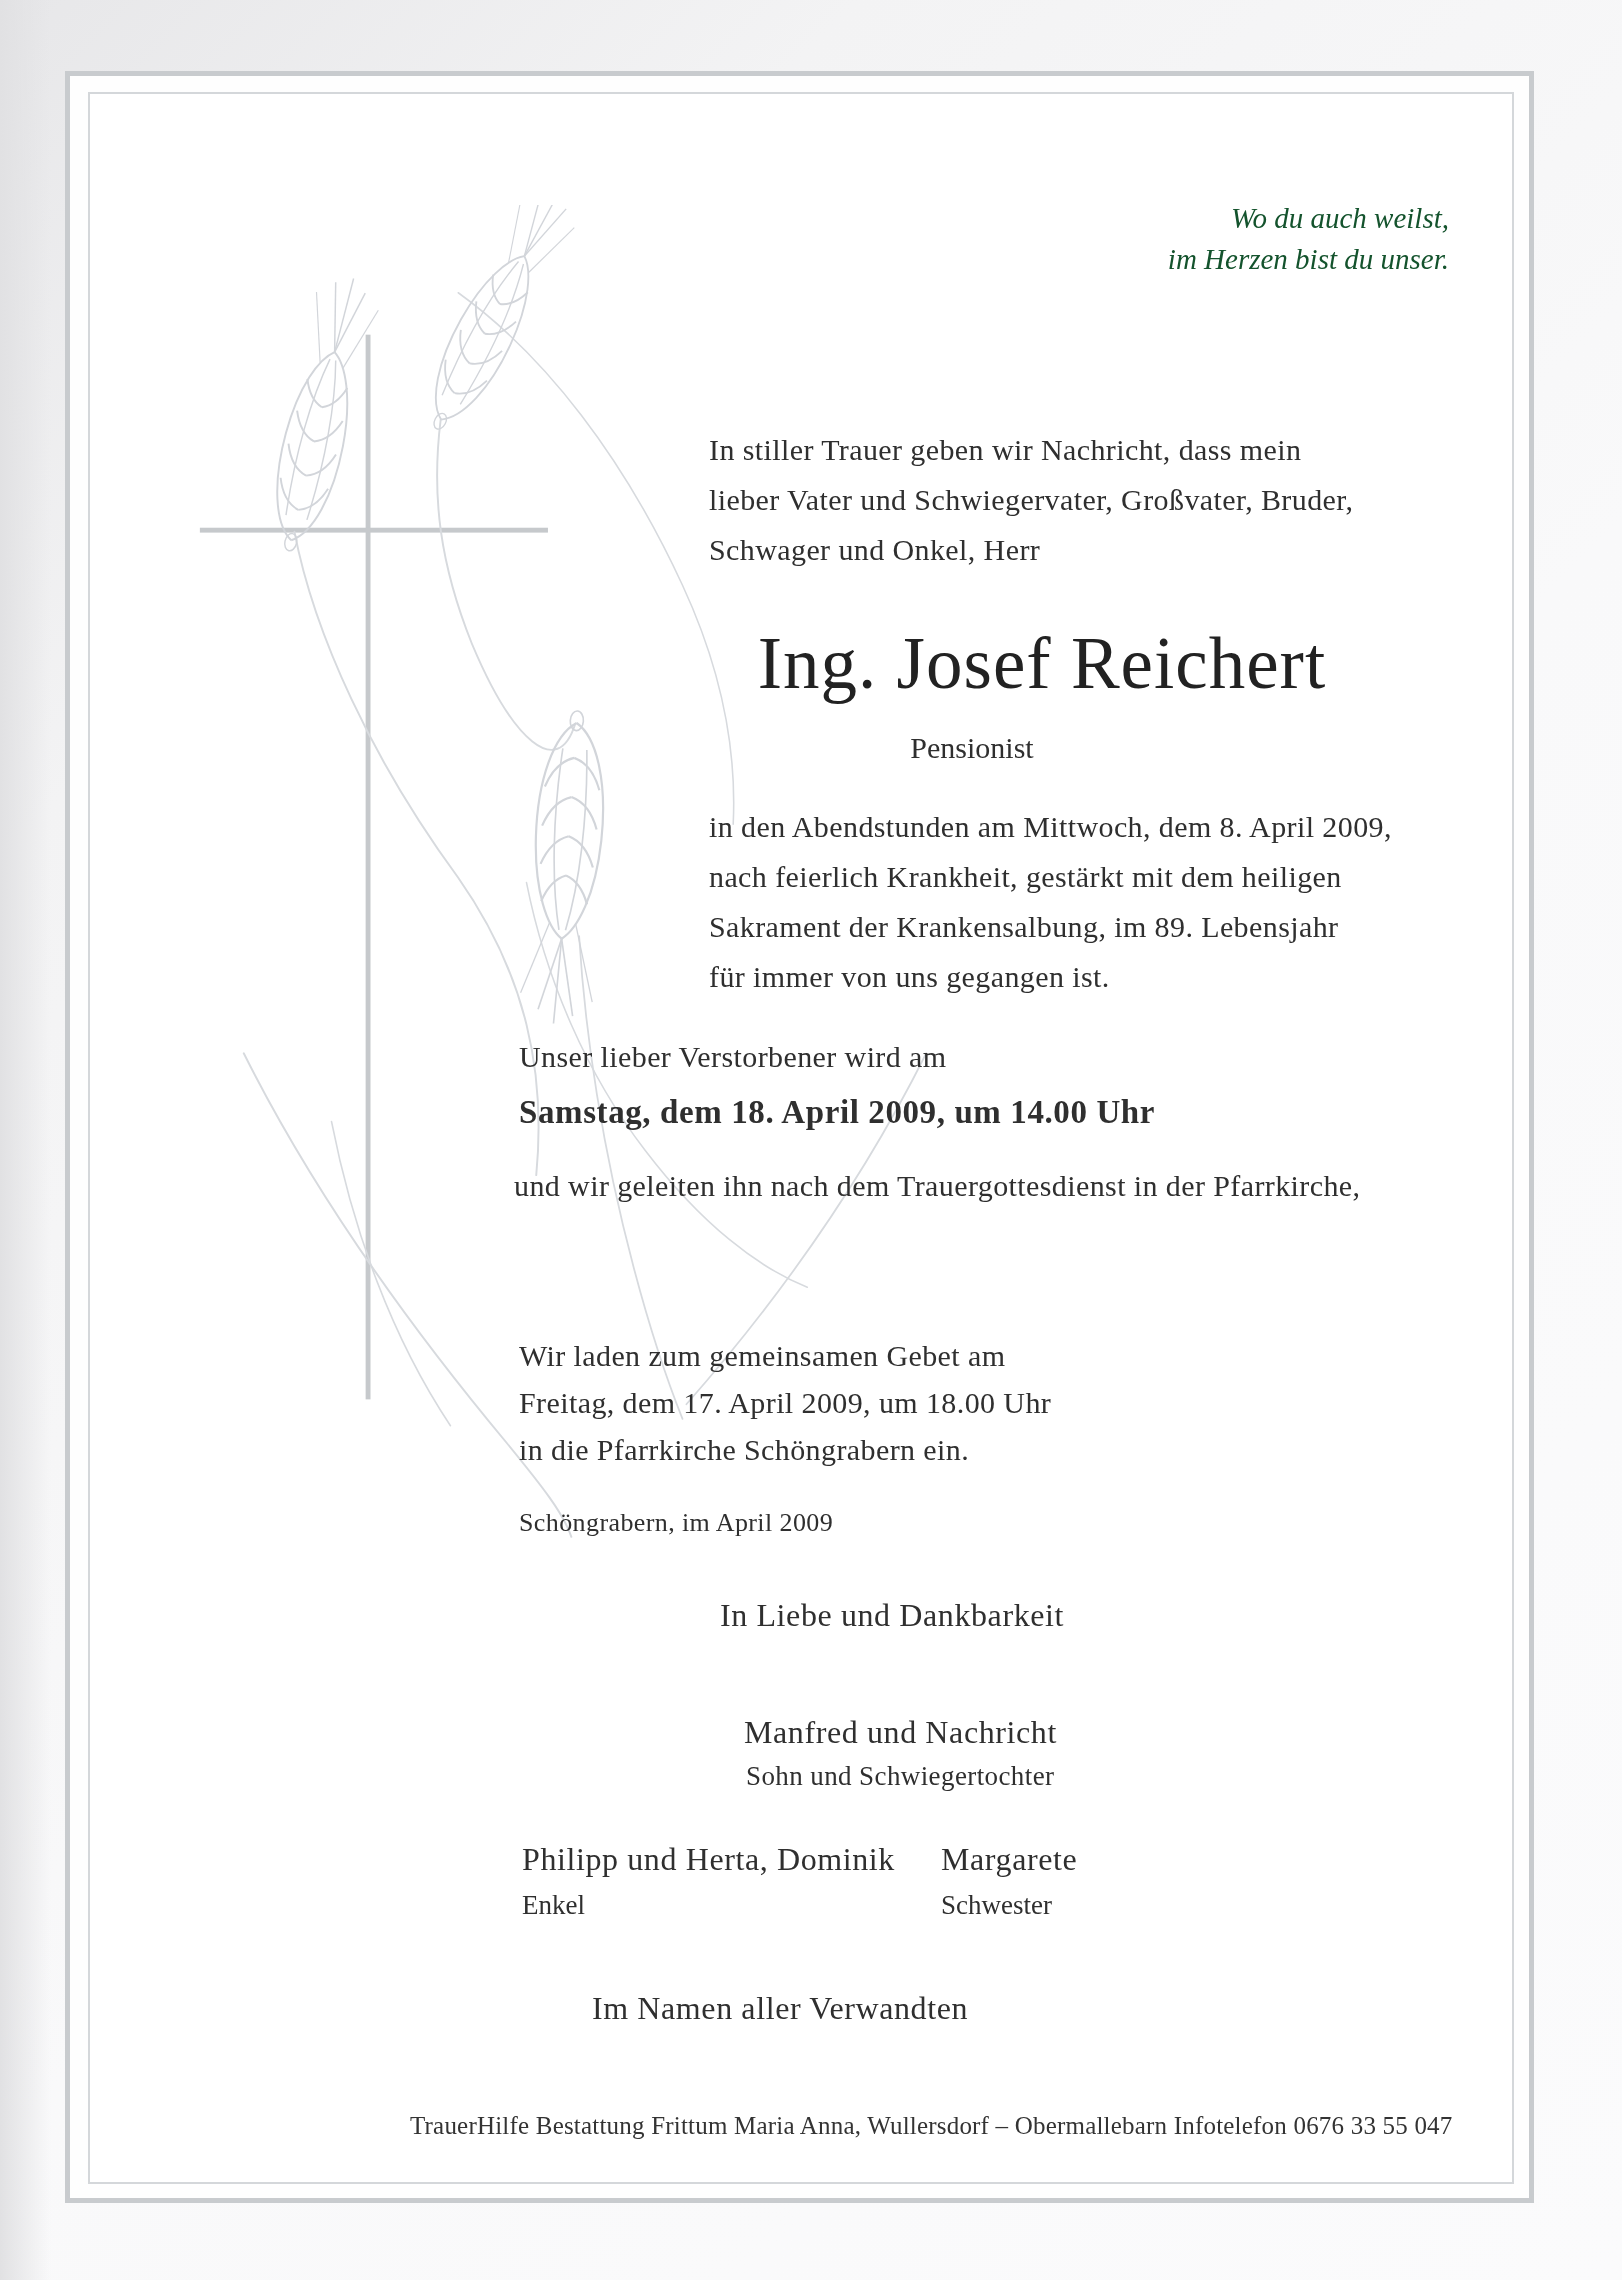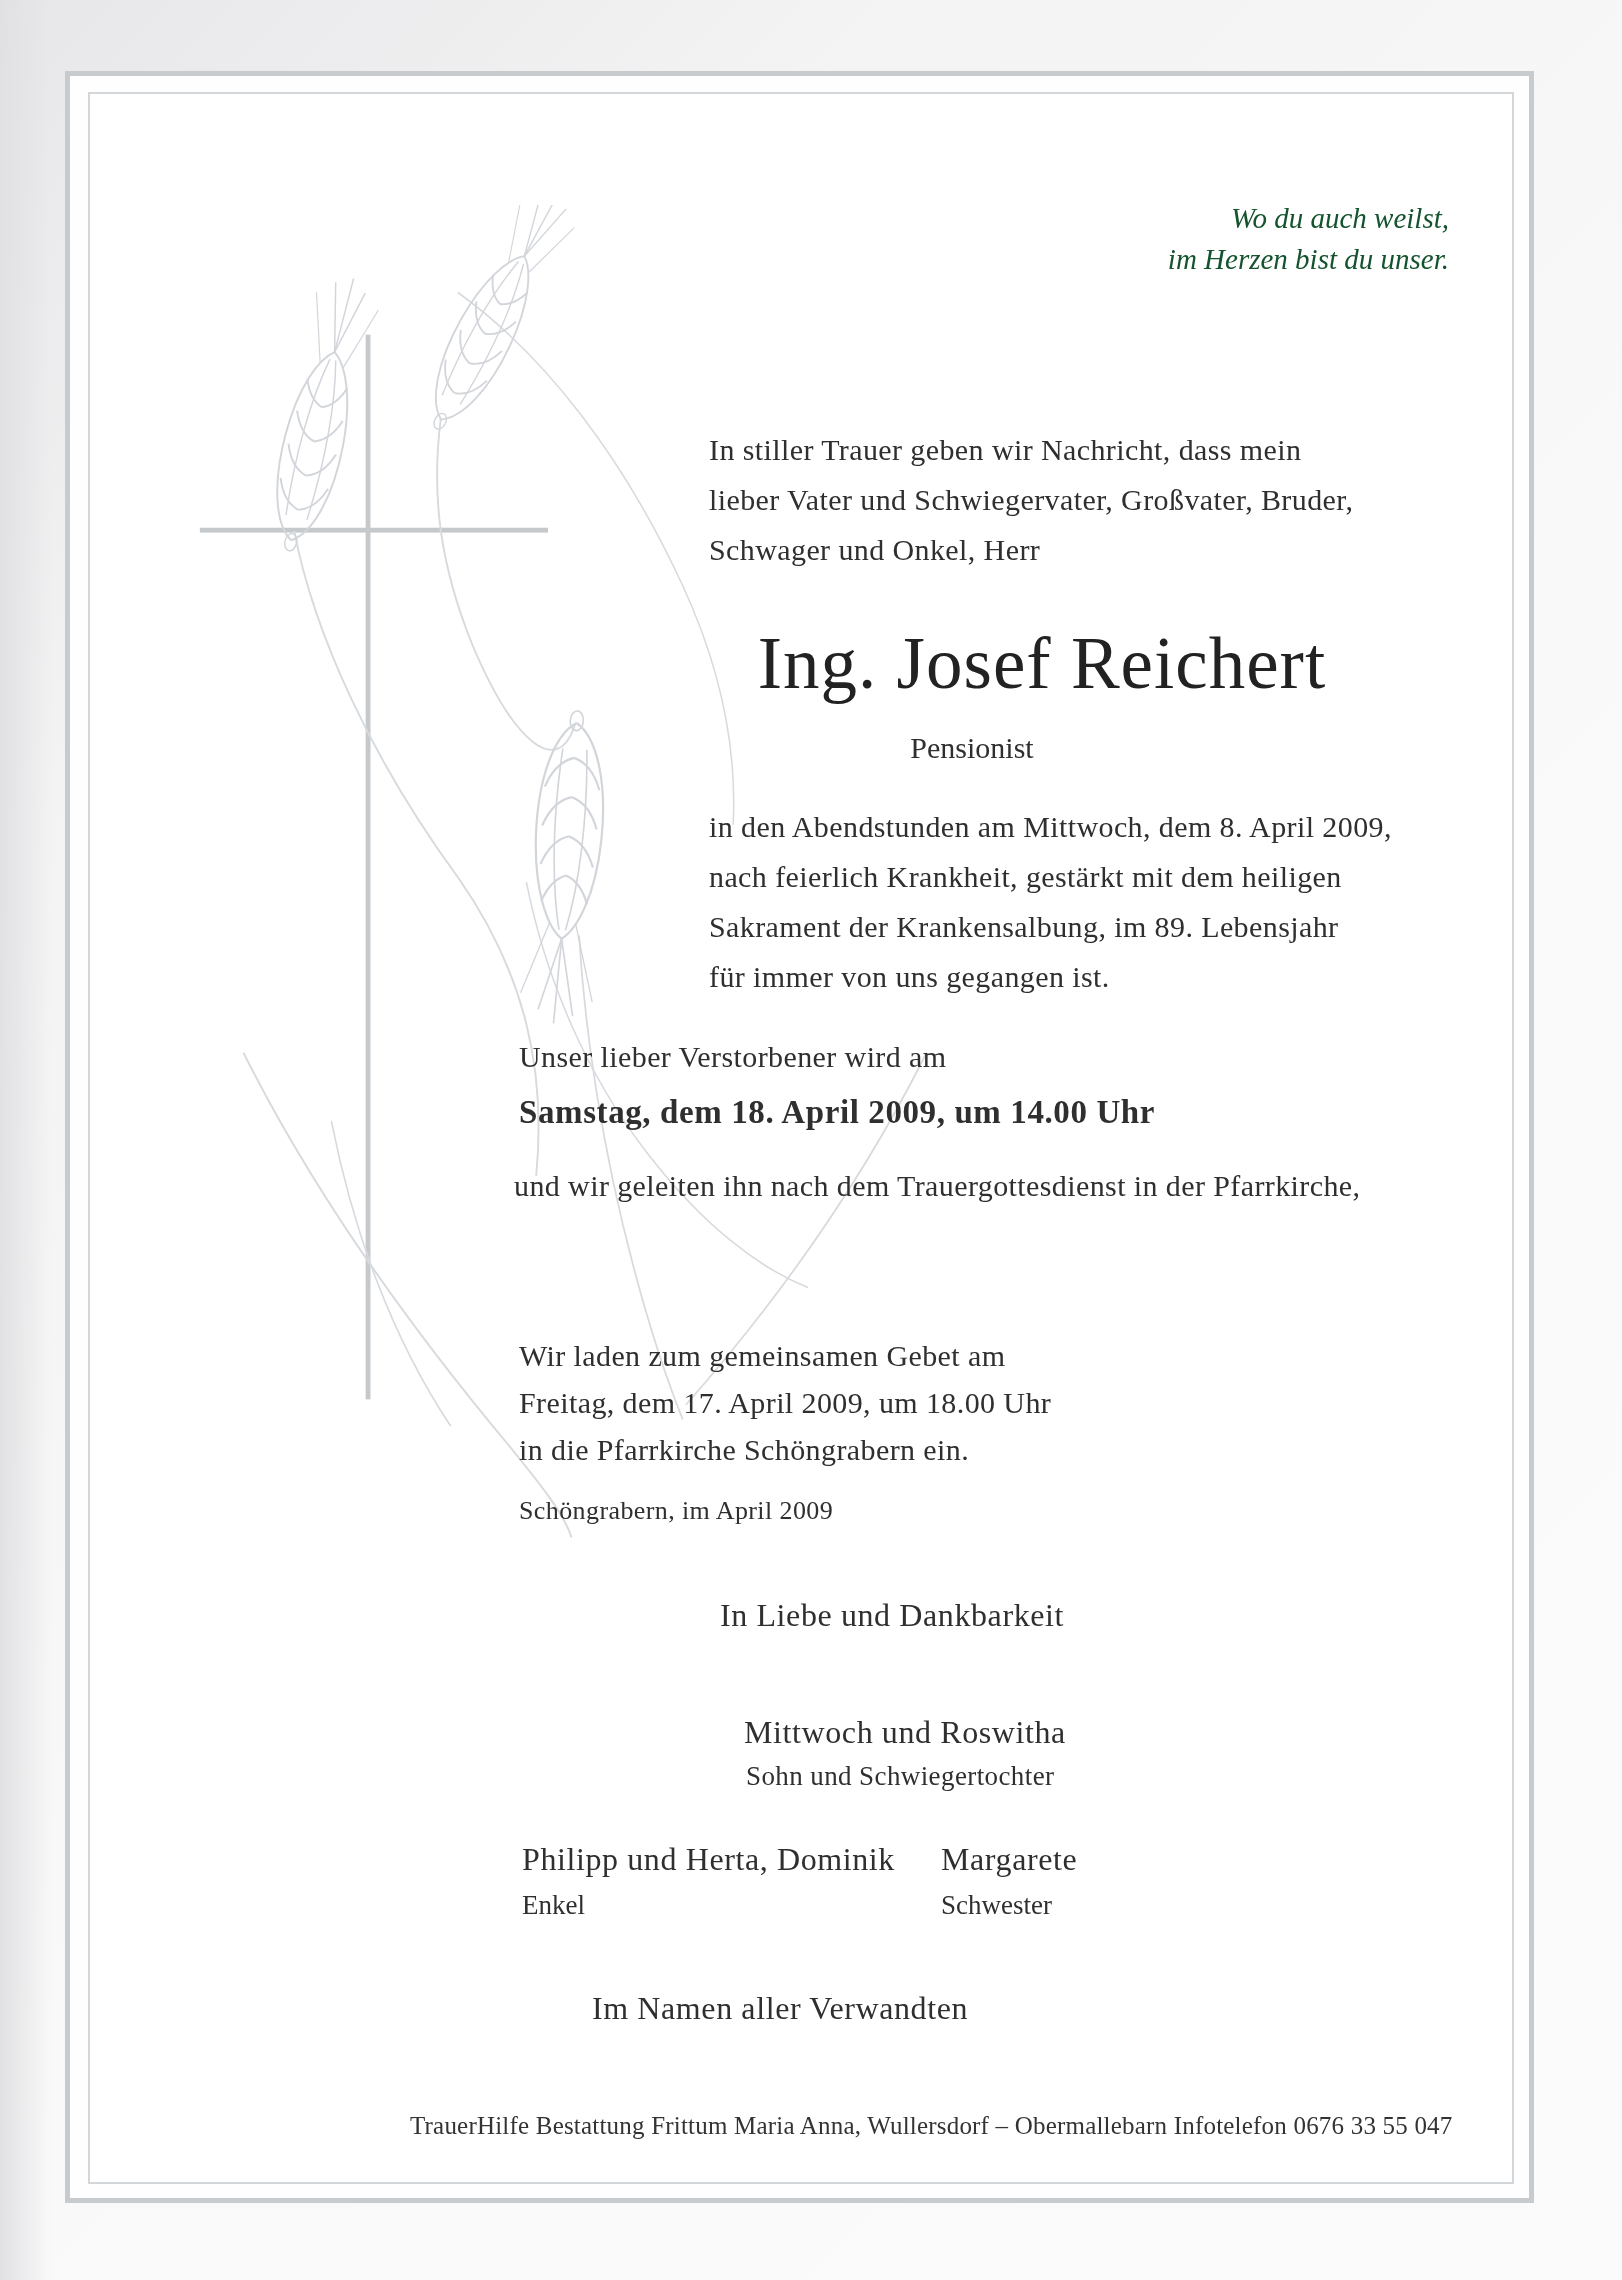--- a/index.html
+++ b/index.html
@@ -17,21 +17,21 @@
   .frame-inner{left:88px;top:92px;width:1426px;height:2092px;box-sizing:border-box;
     border:2px solid #d4d7da;background:#ffffff;}
   .txt{white-space:pre;letter-spacing:0.4px;}
   .quote{right:174px;top:198px;text-align:right;font-style:italic;
     font-size:29px;line-height:41px;color:#14532d;}
   .body-block{font-size:30px;line-height:50px;}
   .name{left:720px;top:620px;width:644px;text-align:center;white-space:nowrap;
     font-size:73px;line-height:88px;color:#222;letter-spacing:1px;}
   .honorific{left:820px;top:731px;width:304px;text-align:center;font-size:30px;}
   .date-strong{font-size:33px;font-weight:bold;letter-spacing:0.6px;}
-  .small{font-size:26px;}
+  .small{font-size:26px;margin-top:12px;}
   .names{font-size:32px;letter-spacing:0.6px;}
   .relation{font-size:27px;}
   .center{text-align:left;white-space:nowrap;}
   .footer{left:410px;top:2112px;width:858px;text-align:center;white-space:nowrap;
     font-size:25px;letter-spacing:0.2px;color:#333;}
 </style>
 </head>
 <body>
 
 <div class="abs edge-shade"></div>
@@ -115,21 +115,21 @@
 <div class="abs body-block" style="left:519px;top:1332px;line-height:47px;">
   <div class="txt">Wir laden zum gemeinsamen Gebet am</div>
   <div class="txt">Freitag, dem 17. April 2009, um 18.00 Uhr</div>
   <div class="txt">in die Pfarrkirche Schöngrabern ein.</div>
 </div>
 
 <div class="abs small txt" style="left:519px;top:1496px;">Schöngrabern, im April 2009</div>
 
 <div class="abs names txt" style="left:720px;top:1597px;">In Liebe und Dankbarkeit</div>
 
-<div class="abs names txt" style="left:744px;top:1714px;">Mittwoch und Roswitha</div>
+<div class="abs names txt" style="left:744px;top:1714px;">Manfred und Nachricht</div>
 <div class="abs relation txt" style="left:746px;top:1761px;">Sohn und Schwiegertochter</div>
 
 <div class="abs center" style="left:522px;top:1841px;width:400px;">
   <div class="names">Philipp und Herta, Dominik</div>
   <div class="relation" style="margin-top:11.7px;">Enkel</div>
 </div>
 <div class="abs center" style="left:941px;top:1841px;width:302px;">
   <div class="names">Margarete</div>
   <div class="relation" style="margin-top:11.7px;">Schwester</div>
 </div>

